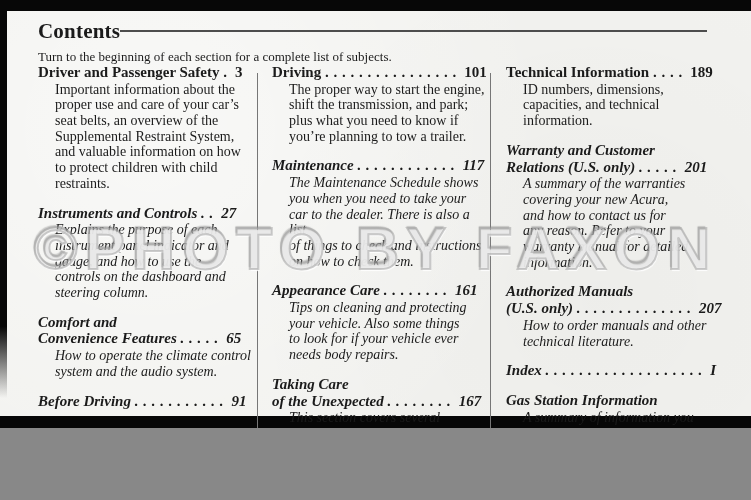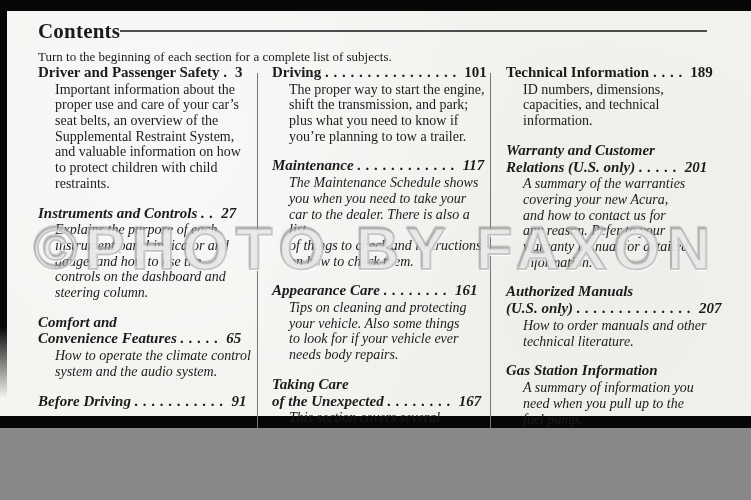--- a/index.html
+++ b/index.html
@@ -154,27 +154,27 @@
 warranty manual for detailed
 information.</p>
     </article>
     <article class="entry">
       <h2 class="entry-heading"><span>Authorized Manuals
 (U.S. only)</span> <span class="leader">. . . . . . . . . . . . . .</span>&nbsp; <span>207</span></h2>
       <p class="entry-desc">How to order manuals and other
 technical literature.</p>
     </article>
     <article class="entry">
+      <h2 class="entry-heading"><span>Index</span> <span class="leader">. . . . . . . . . . . . . . . . . . .</span>&nbsp; <span>I</span></h2>
+    </article>
+    <article class="entry">
       <h2 class="entry-heading"><span>Gas Station Information</span></h2>
       <p class="entry-desc">A summary of information you
 need when you pull up to the
 fuel pump.</p>
-    </article>
-    <article class="entry">
-      <h2 class="entry-heading"><span>Index</span> <span class="leader">. . . . . . . . . . . . . . . . . . .</span>&nbsp; <span>I</span></h2>
     </article>
   </section>
 
   <div class="watermark">©PHOTO BY FAXON</div>
 
   <p class="page-num">1</p>
   <div class="speck"></div>
 </div>
 
 </body></html>

